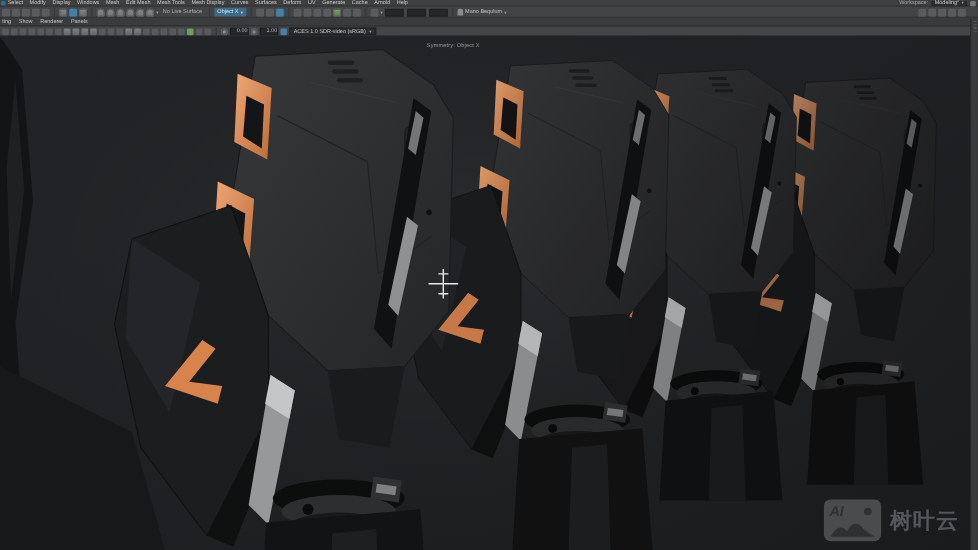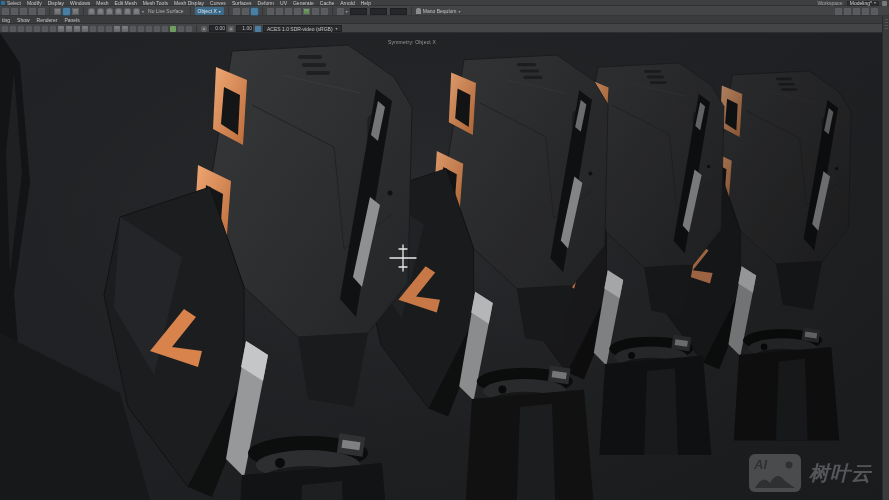--- a/index.html
+++ b/index.html
@@ -60,21 +60,21 @@
           background:repeating-linear-gradient(#555,#555 1px,#3a3b3d 1px,#3a3b3d 3px);}
   
   .viewport{position:absolute;top:33px;left:0;right:7px;bottom:0;overflow:hidden;
             background:linear-gradient(150deg,#232427 0%,#202124 45%,#1a1b1c 100%);}
   .viewport svg{display:block;}
   .hud{position:absolute;top:6px;left:388px;font-size:5px;color:#9b9c9d;letter-spacing:.2px;}
   
   .watermark{position:absolute;right:10px;bottom:8px;display:flex;align-items:center;gap:8px;}
   .wm-box{width:52px;height:38px;background:#4a4b4d;border-radius:6px;position:relative;overflow:hidden;}
   .wm-ai{position:absolute;top:3px;left:5px;font-size:13px;font-weight:bold;color:#2f3032;font-style:italic;}
-  .wm-text{font-size:20px;font-weight:bold;color:#545659;letter-spacing:1px;font-style:italic;}
+  .wm-text{font-size:20px;font-weight:bold;color:#545659;letter-spacing:1px;}
 </style>
 </head>
 <body>
 
 <div id="app">
 
   <div class="menubar">
     <span class="appicon"></span>
     <nav class="menus">
         <span>Select</span>

